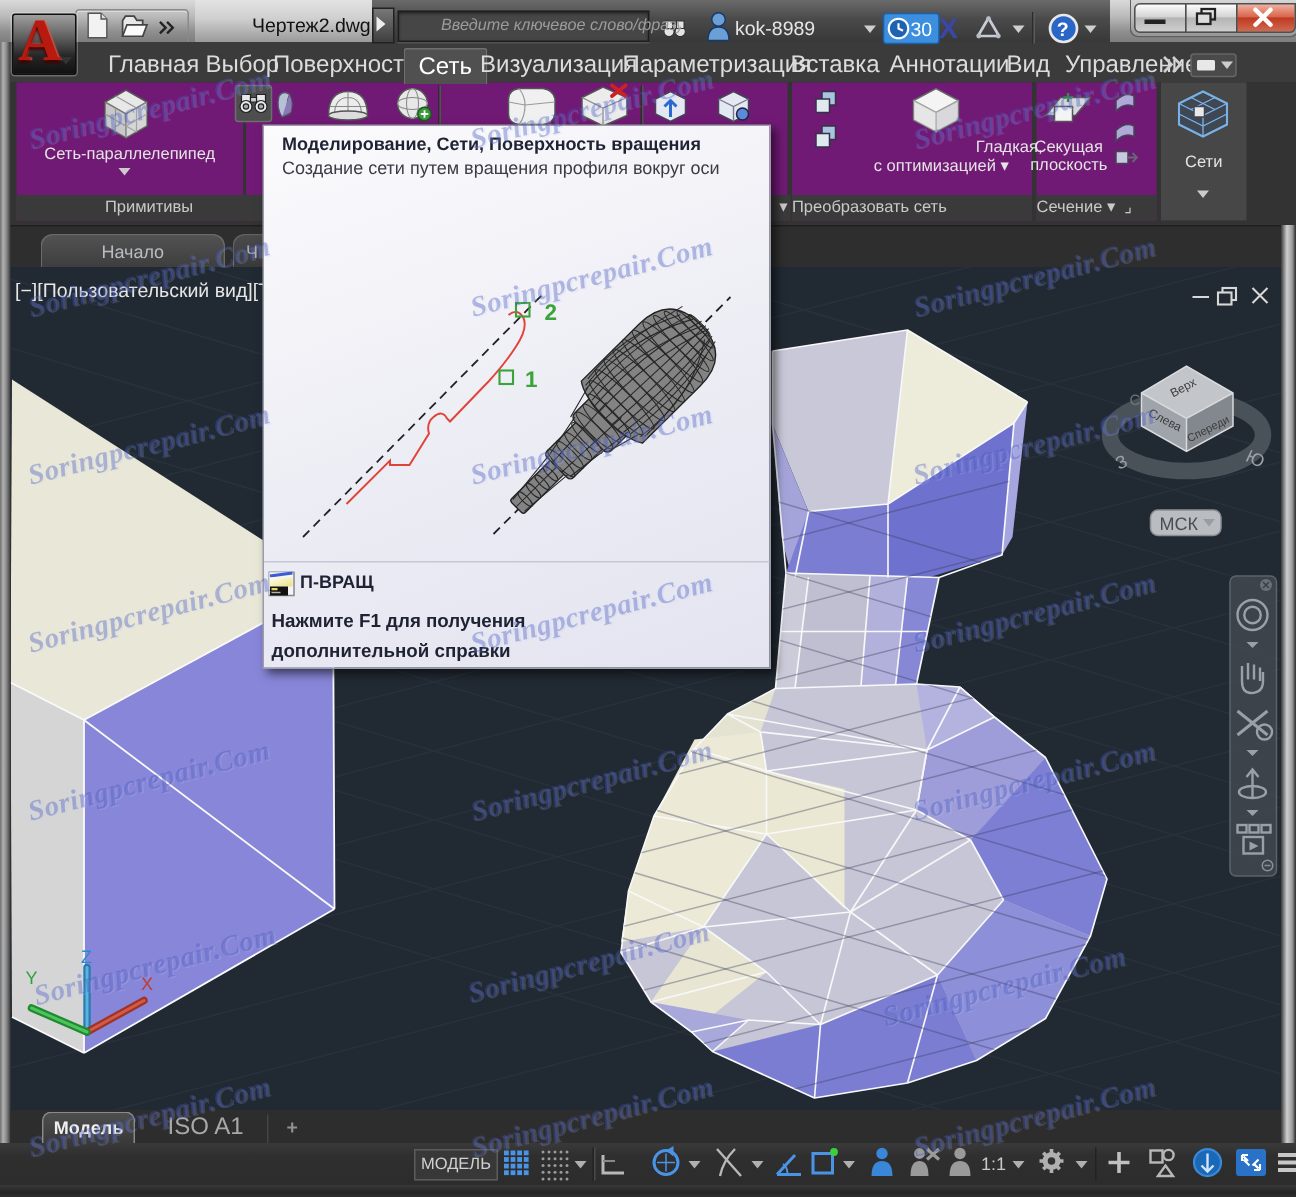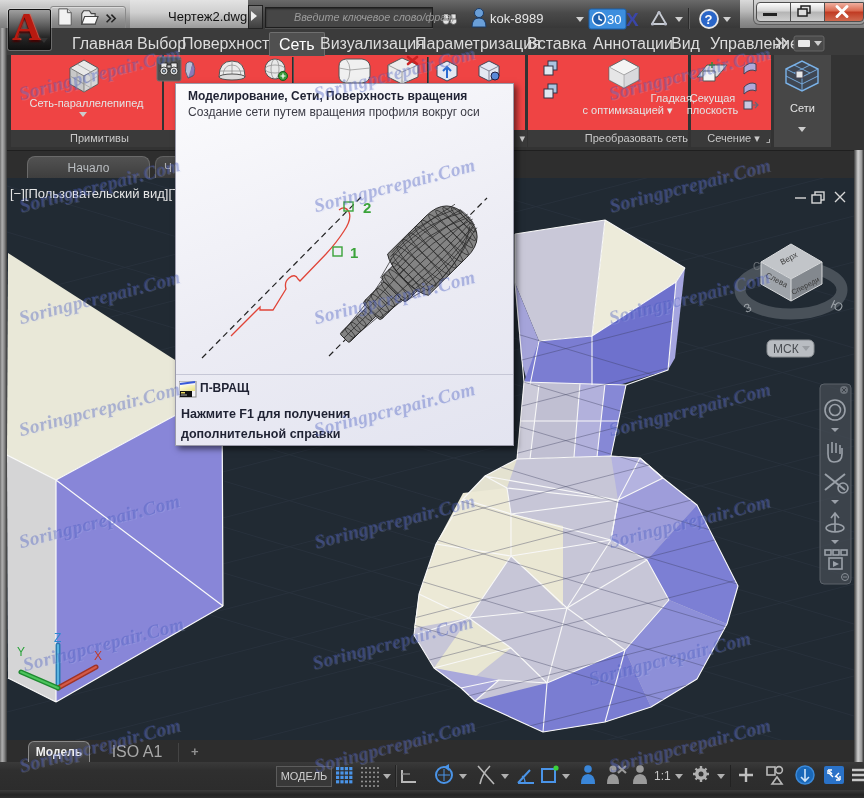--- a/index.html
+++ b/index.html
@@ -30,23 +30,23 @@
   #wclose{left:70px;width:38px;border-radius:0 0 4px 0;
      background:linear-gradient(#f0b0a0,#d9674d 45%,#c03a22 50%,#d06a50);}
   
   #tabrow{left:0;top:28px;width:864px;height:27px;background:#3b3b3b;}
   .rtab{position:absolute;top:33px;height:22px;line-height:22px;color:#dcdcdc;font-size:16px;
         padding:0 9px;z-index:5;margin-left:12px;}
   .rtab.active{background:#505050;border:1px solid #6f6f6f;border-bottom:none;color:#fff;
         border-radius:2px 2px 0 0;top:32px;height:23px;line-height:23px;}
   
   #ribbon{left:0;top:55px;width:864px;height:95px;background:#333333;}
-  .rpanel{position:absolute;top:0;height:92px;background:#ef4444;}
+  .rpanel{position:absolute;top:0;height:92px;background:#701a75;}
   .rpanel .plabel{position:absolute;left:0;bottom:0;width:100%;height:17px;background:#3a3a3a;
-     color:#c9c9c9;font-size:11px;text-align:right;line-height:16px;}
+     color:#c9c9c9;font-size:11px;text-align:left;line-height:16px;}
   
   #filetabs{left:0;top:150px;width:864px;height:28px;background:#2e2e2e;border-top:1px solid #1f1f1f;}
   #tab-nachalo{position:absolute;left:27px;top:5px;width:121px;height:23px;
      background:linear-gradient(#525252,#3c3c3c);border:1px solid #6a6a6a;border-bottom:none;
      border-radius:8px 8px 0 0;color:#b9bdc1;font-size:12px;text-align:center;line-height:22px;}
   #tab-part2{position:absolute;left:155px;top:5px;width:60px;height:23px;
      background:linear-gradient(#4a4a4a,#383838);border:1px solid #616161;border-bottom:none;
      border-radius:8px 8px 0 0;color:#b0b0b0;font-size:12px;padding-left:8px;line-height:22px;}
   
   #canvas{left:7px;top:178px;width:847px;height:562px;background:#212a33;overflow:hidden;}

